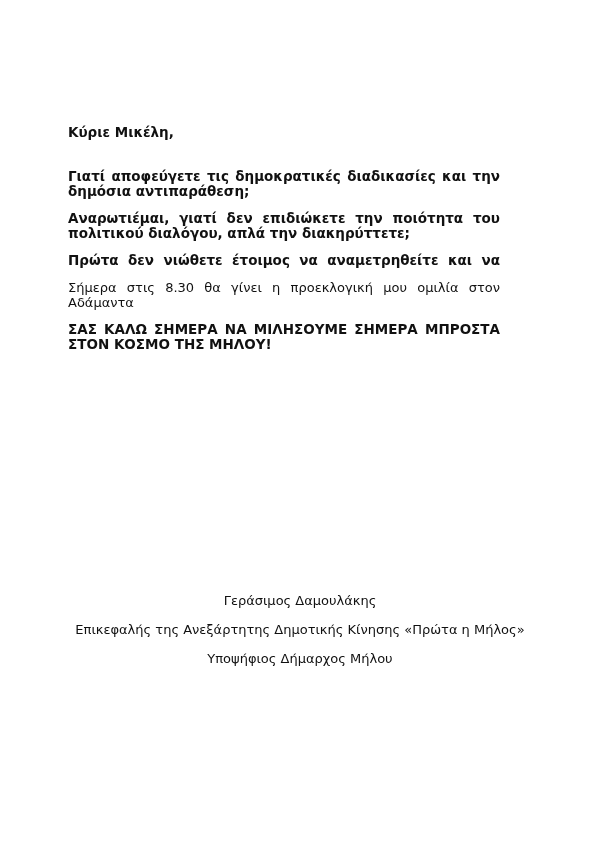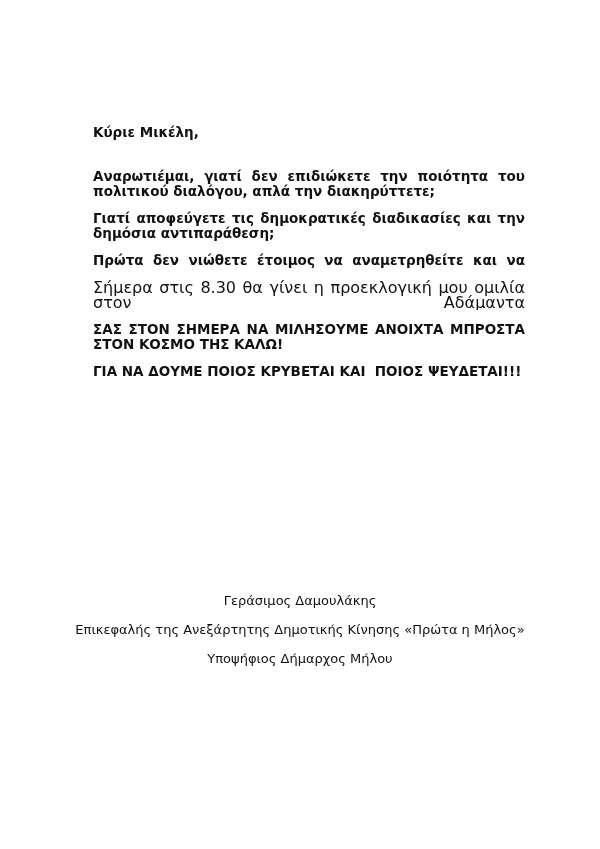--- a/index.html
+++ b/index.html
@@ -6,33 +6,33 @@
   body {
     width: 600px; height: 849px;
     background: #ffffff;
     position: relative;
     font-family: "DejaVu Sans", "Liberation Sans", sans-serif;
     color: #111111;
     overflow: hidden;
   }
   .letter-body {
     position: absolute;
-    left: 93px;
+    left: 68px;
     width: 432px;
     top: 125px;
   }
   .salutation {
     font-weight: bold;
     font-size: 13.5px;
     line-height: 15px;
     margin: 0 0 29px 0;
   }
   .para {
     margin: 0 0 12px 0;
-    font-size: 16px;
+    font-size: 13px;
     line-height: 15px;
   }
   .para.bold {
     font-weight: bold;
     font-size: 13.5px;
   }
   .line {
     text-align: justify;
     text-align-last: justify;
     overflow: hidden;
@@ -54,45 +54,42 @@
   }
 </style>
 </head>
 <body>
 
 <div class="letter-body">
 
   <p class="salutation">Κύριε Μικέλη,</p>
 
   <div class="para bold">
-    <div class="line">Αναρωτιέμαι, γιατί δεν επιδιώκετε την ποιότητα του</div>
-    <div class="line last">πολιτικού διαλόγου, απλά την διακηρύττετε;</div>
+    <div class="line">Γιατί αποφεύγετε τις δημοκρατικές διαδικασίες και την</div>
+    <div class="line last">δημόσια αντιπαράθεση;</div>
   </div>
 
   <div class="para bold">
-    <div class="line">Γιατί αποφεύγετε τις δημοκρατικές διαδικασίες και την</div>
-    <div class="line last">δημόσια αντιπαράθεση;</div>
+    <div class="line">Αναρωτιέμαι, γιατί δεν επιδιώκετε την ποιότητα του</div>
+    <div class="line last">πολιτικού διαλόγου, απλά την διακηρύττετε;</div>
   </div>
 
   <div class="para bold">
     <div class="line">Πρώτα δεν νιώθετε έτοιμος να αναμετρηθείτε και να</div>
   </div>
 
   <div class="para">
     <div class="line">Σήμερα στις 8.30 θα γίνει η προεκλογική μου ομιλία στον Αδάμαντα</div>
   </div>
 
   <div class="para bold">
-    <div class="line">ΣΑΣ ΣΤΟΝ ΣΗΜΕΡΑ ΝΑ ΜΙΛΗΣΟΥΜΕ ΑΝΟΙΧΤΑ ΜΠΡΟΣΤΑ</div>
-    <div class="line last">ΣΤΟΝ ΚΟΣΜΟ ΤΗΣ ΚΑΛΩ!</div>
+    <div class="line">ΣΑΣ ΚΑΛΩ ΣΗΜΕΡΑ ΝΑ ΜΙΛΗΣΟΥΜΕ ΣΗΜΕΡΑ ΜΠΡΟΣΤΑ</div>
+    <div class="line last">ΣΤΟΝ ΚΟΣΜΟ ΤΗΣ ΜΗΛΟΥ!</div>
   </div>
 
-  <div class="para bold">
-    <div class="line last">ΓΙΑ ΝΑ ΔΟΥΜΕ ΠΟΙΟΣ ΚΡΥΒΕΤΑΙ ΚΑΙ&nbsp; ΠΟΙΟΣ ΨΕΥΔΕΤΑΙ!!!</div>
-  </div>
 
 </div>
 
 <div class="signature">
   <div class="sig-line">Γεράσιμος Δαμουλάκης</div>
   <div class="sig-line">Επικεφαλής της Ανεξάρτητης Δημοτικής Κίνησης «Πρώτα η Μήλος»</div>
   <div class="sig-line">Υποψήφιος Δήμαρχος Μήλου</div>
 </div>
 
 </body></html>

